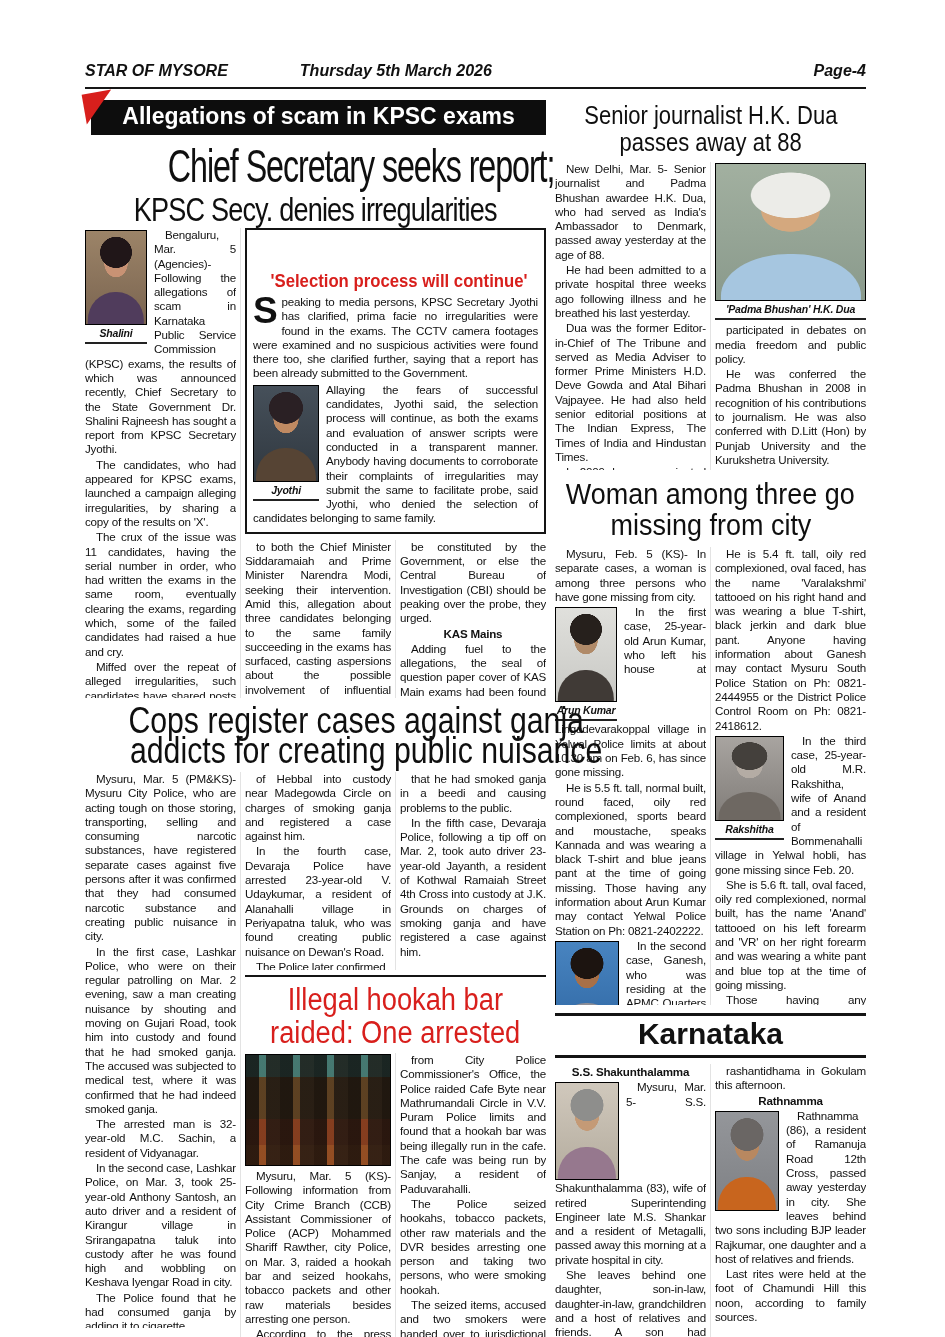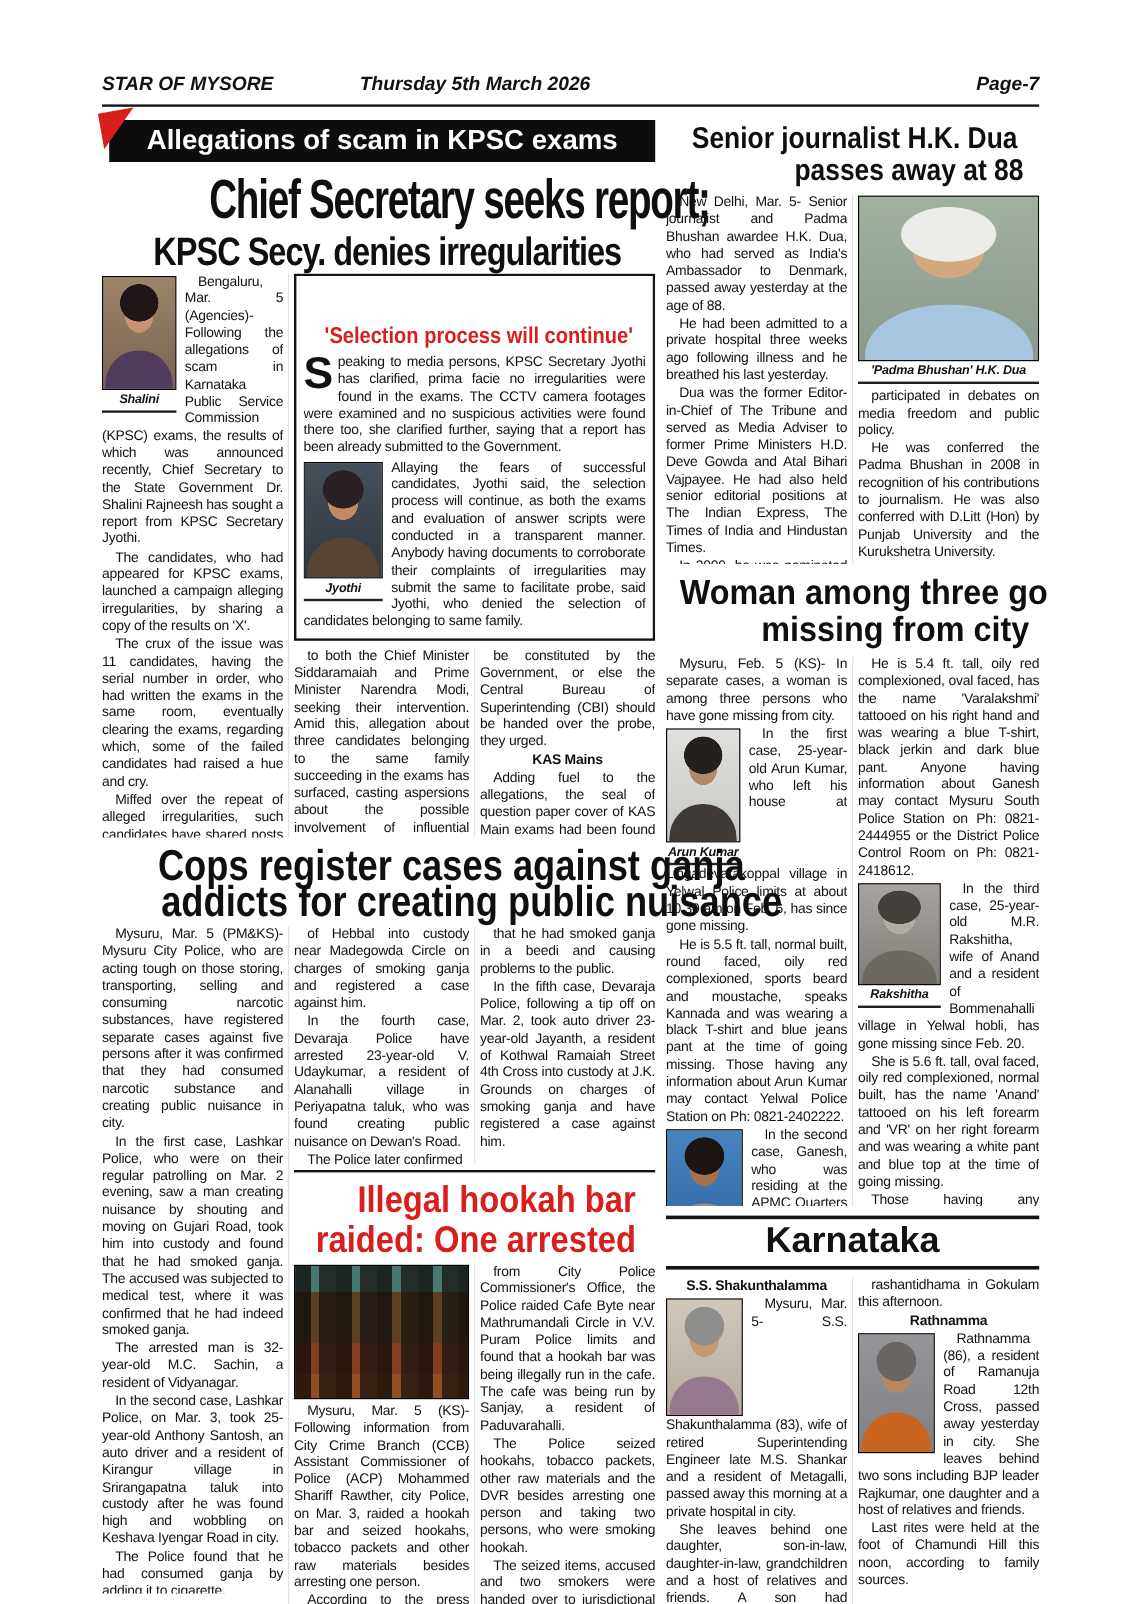--- a/index.html
+++ b/index.html
@@ -16,21 +16,21 @@
   .cols{display:flex;}
   .cols>*+*{border-left:1px solid #e3e3e3;padding-left:4px;margin-left:4px;}
   .w151{width:151px;flex:none;}
   .w301{width:301px;flex:none;}
   .w146{width:146px;flex:none;}
   
   .bt{font-size:11.6px;line-height:14.3px;letter-spacing:-0.2px;text-align:justify;overflow:hidden;}
   .bt p{margin:0 0 1px;text-indent:11px;}
   .bt .subhead,.subhead{font-weight:bold;text-align:center;text-indent:0;margin:1px 0;}
   
-  .hl{text-align:right;font-weight:bold;color:#0f0f0f;}
+  .hl{text-align:center;font-weight:normal;color:#0f0f0f;}
   .cond{display:inline-block;white-space:nowrap;}
   .sx70{transform:scaleX(.70);} .sx82{transform:scaleX(.82);} .sx84{transform:scaleX(.84);}
   .sx88{transform:scaleX(.88);} .sx93{transform:scaleX(.93);}
   .h1a{font-size:46px;line-height:50px;letter-spacing:-1.5px;margin-top:6px;}
   .h1b{font-size:33px;line-height:37px;letter-spacing:-1px;}
   .g-hl{font-size:36px;line-height:30px;margin:8px 0 6px;}
   .dua-hl{font-size:25px;line-height:27px;margin:2px 0 6px;}
   .miss-hl{font-size:29px;line-height:31px;margin:9px 0 6px;}
   .hk-hl{margin:3px 0 4px;font-size:31px;line-height:33px;}
   .red{color:#d81f1c;}
@@ -80,21 +80,21 @@
   .ph-hookah::after{display:none;}
 </style>
 </head>
 <body>
 
 <div class="sheet">
 
   <header class="phead">
     <span>STAR OF MYSORE</span>
     <span class="pdate">Thursday 5th March 2026</span>
-    <span class="pno">Page-7</span>
+    <span class="pno">Page-4</span>
   </header>
 
   <div class="main">
 
     <section class="lg">
 
       <div class="banner">
         <span class="flag"></span>
         <span>Allegations of scam in KPSC exams</span>
       </div>
@@ -126,21 +126,21 @@
               <p>Allaying the fears of successful candidates, Jyothi said, the selection process will continue, as both the exams and evaluation of answer scripts were conducted in a transparent manner. Anybody having documents to corroborate their complaints of irregularities may submit the same to facilitate probe, said Jyothi, who denied the selection of candidates belonging to same family.</p>
             </div>
           </div>
           <div class="cols below">
             <div class="w146 bt">
                 <p>to both the Chief Minister Siddaramaiah and Prime Minister Narendra Modi, seeking their intervention. Amid this, allegation about three candidates belonging to the same family succeeding in the exams has surfaced, casting aspersions about the possible involvement of influential persons in the scam.</p>
                 <p>The candidates have demanded that, those who made an honest attempt to clear the exams should get due justice.</p>
               </div>
             <div class="w146 bt">
               <div>
-                  <p>be constituted by the Government, or else the Central Bureau of Superintending (CBI) should be handed over the probe, they urged.</p>
+                  <p>be constituted by the Government, or else the Central Bureau of Investigation (CBI) should be peaking over the probe, they urged.</p>
                 </div>
               <p class="subhead">KAS Mains</p>
               <div>
                   <p>Adding fuel to the allegations, the seal of question paper cover of KAS Main exams had been found opened, during the exams held in May 2025. The candidates had questioned the invigilator about the discrepancy, which had been duly acknowledged by the invigilator.</p>
                 </div>
             </div>
           </div>
         </div>
       </div>
 

